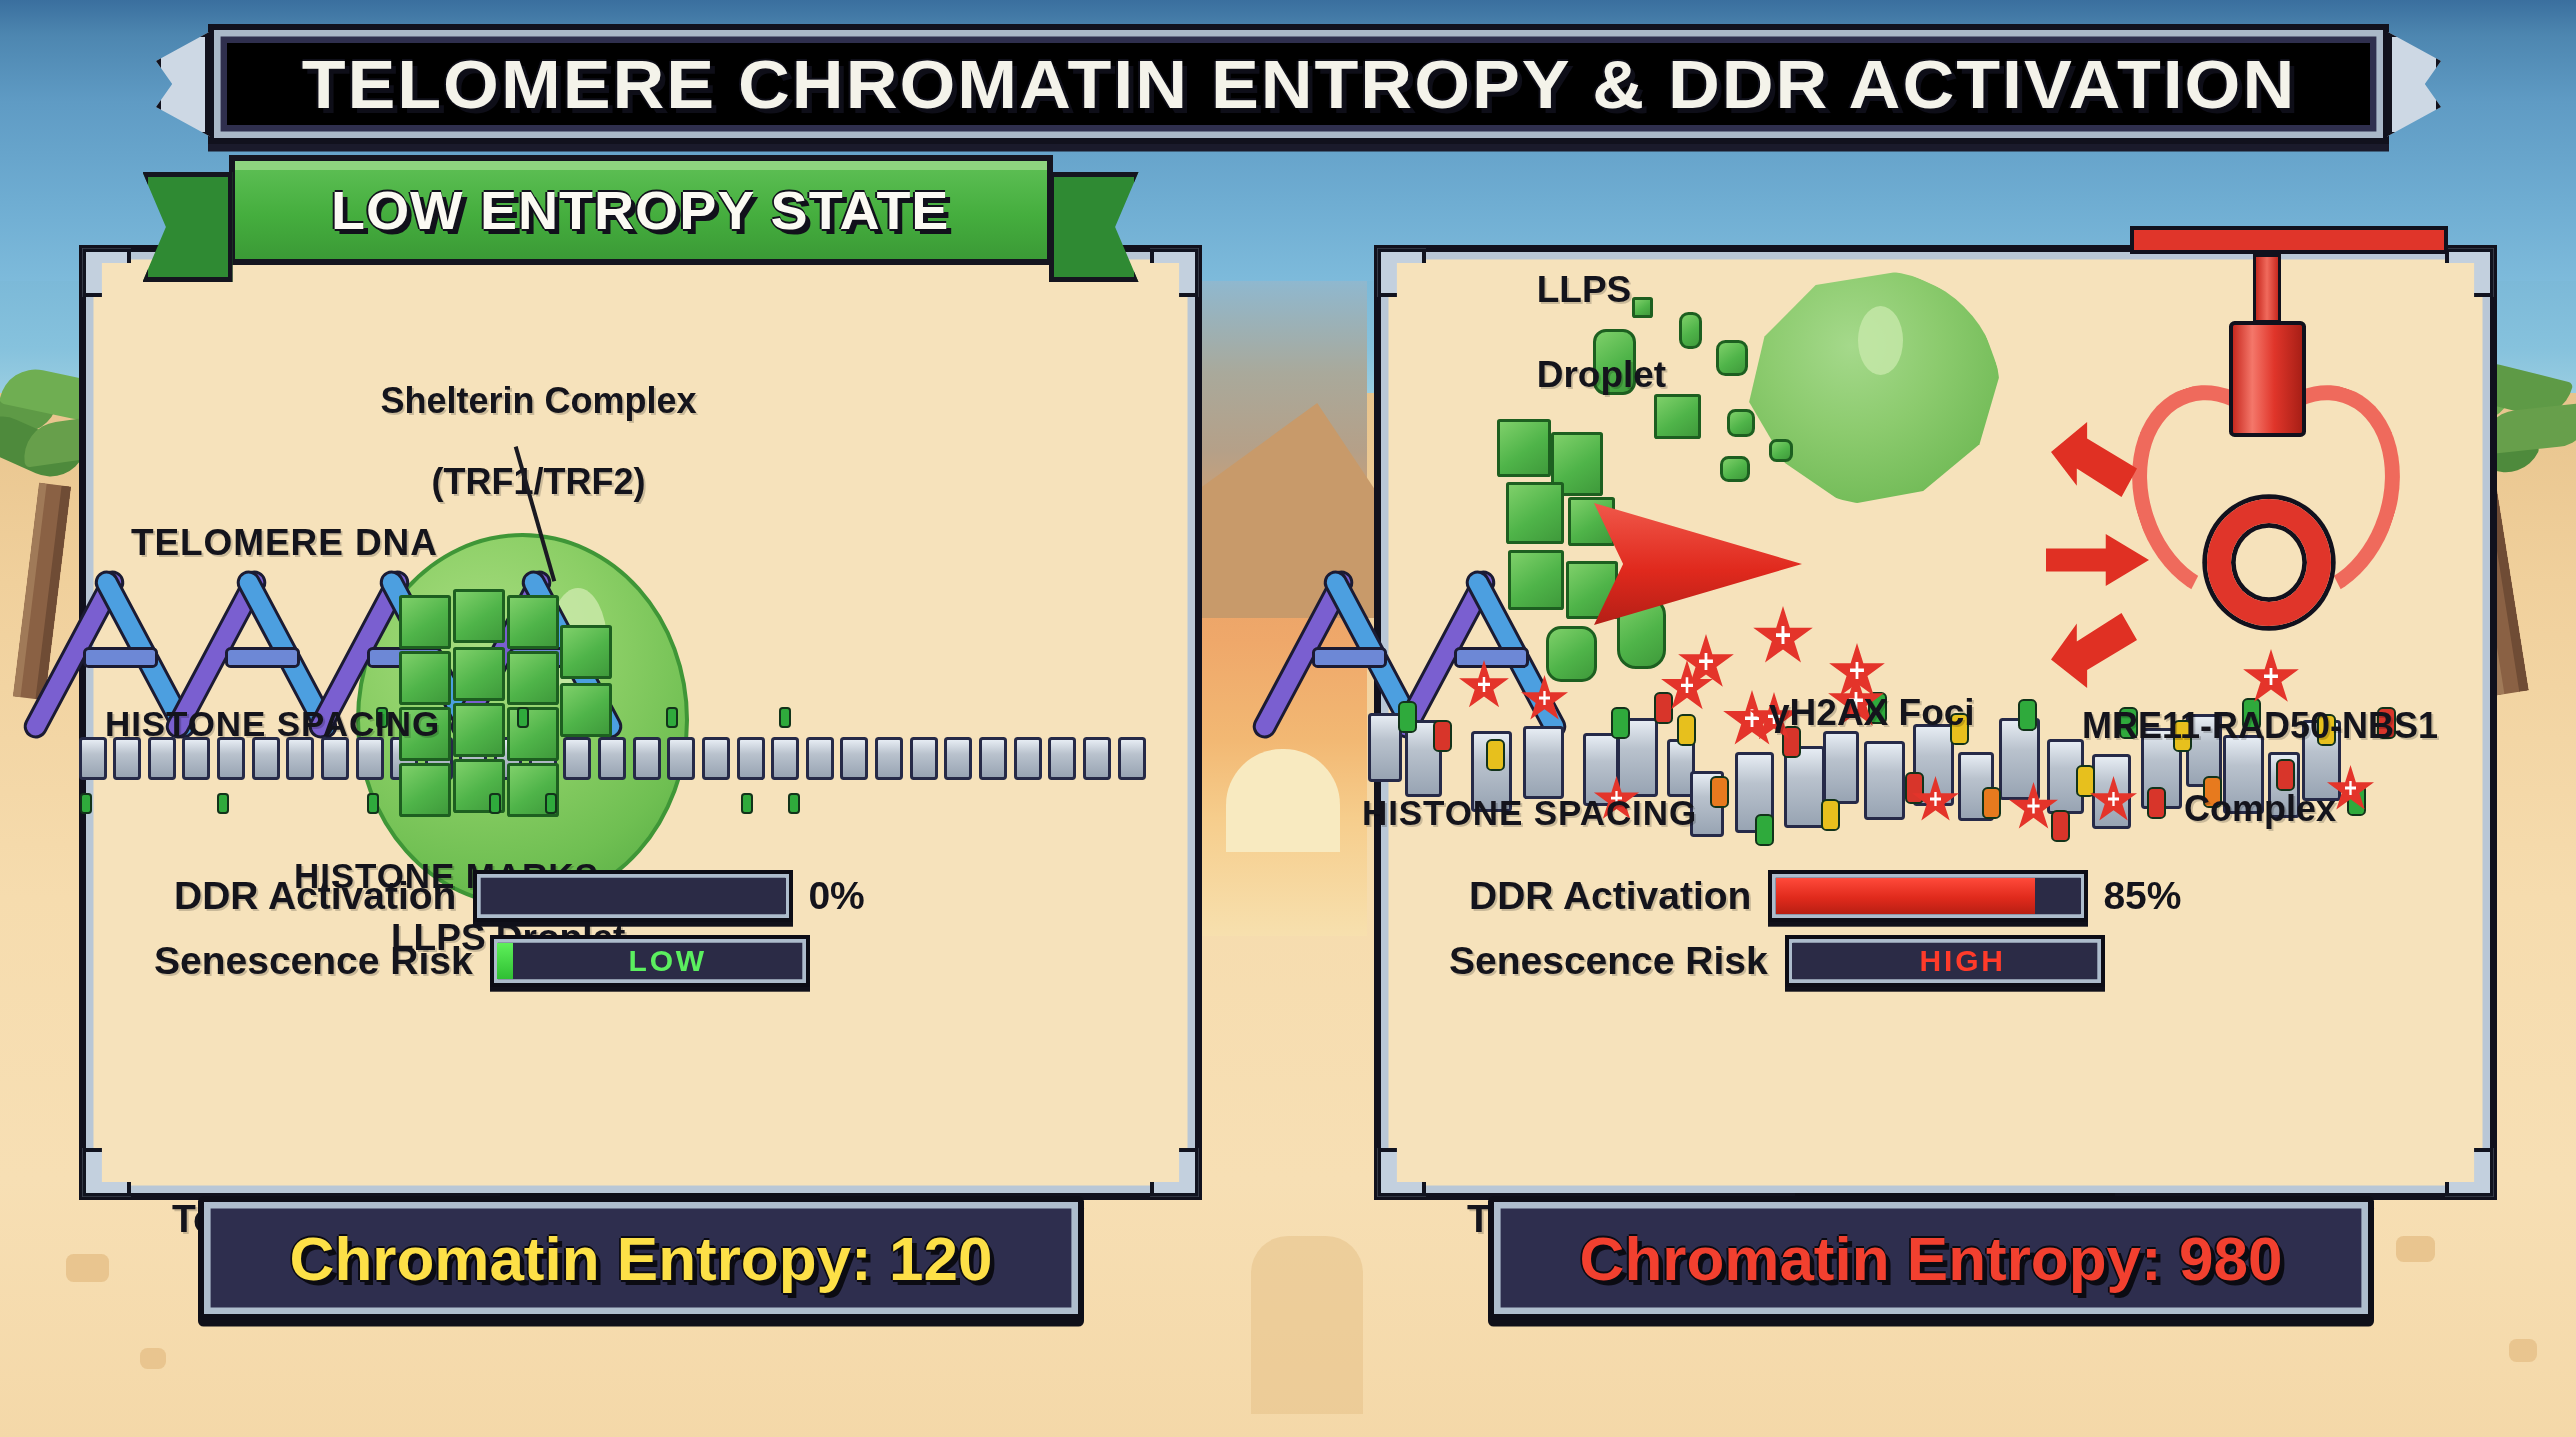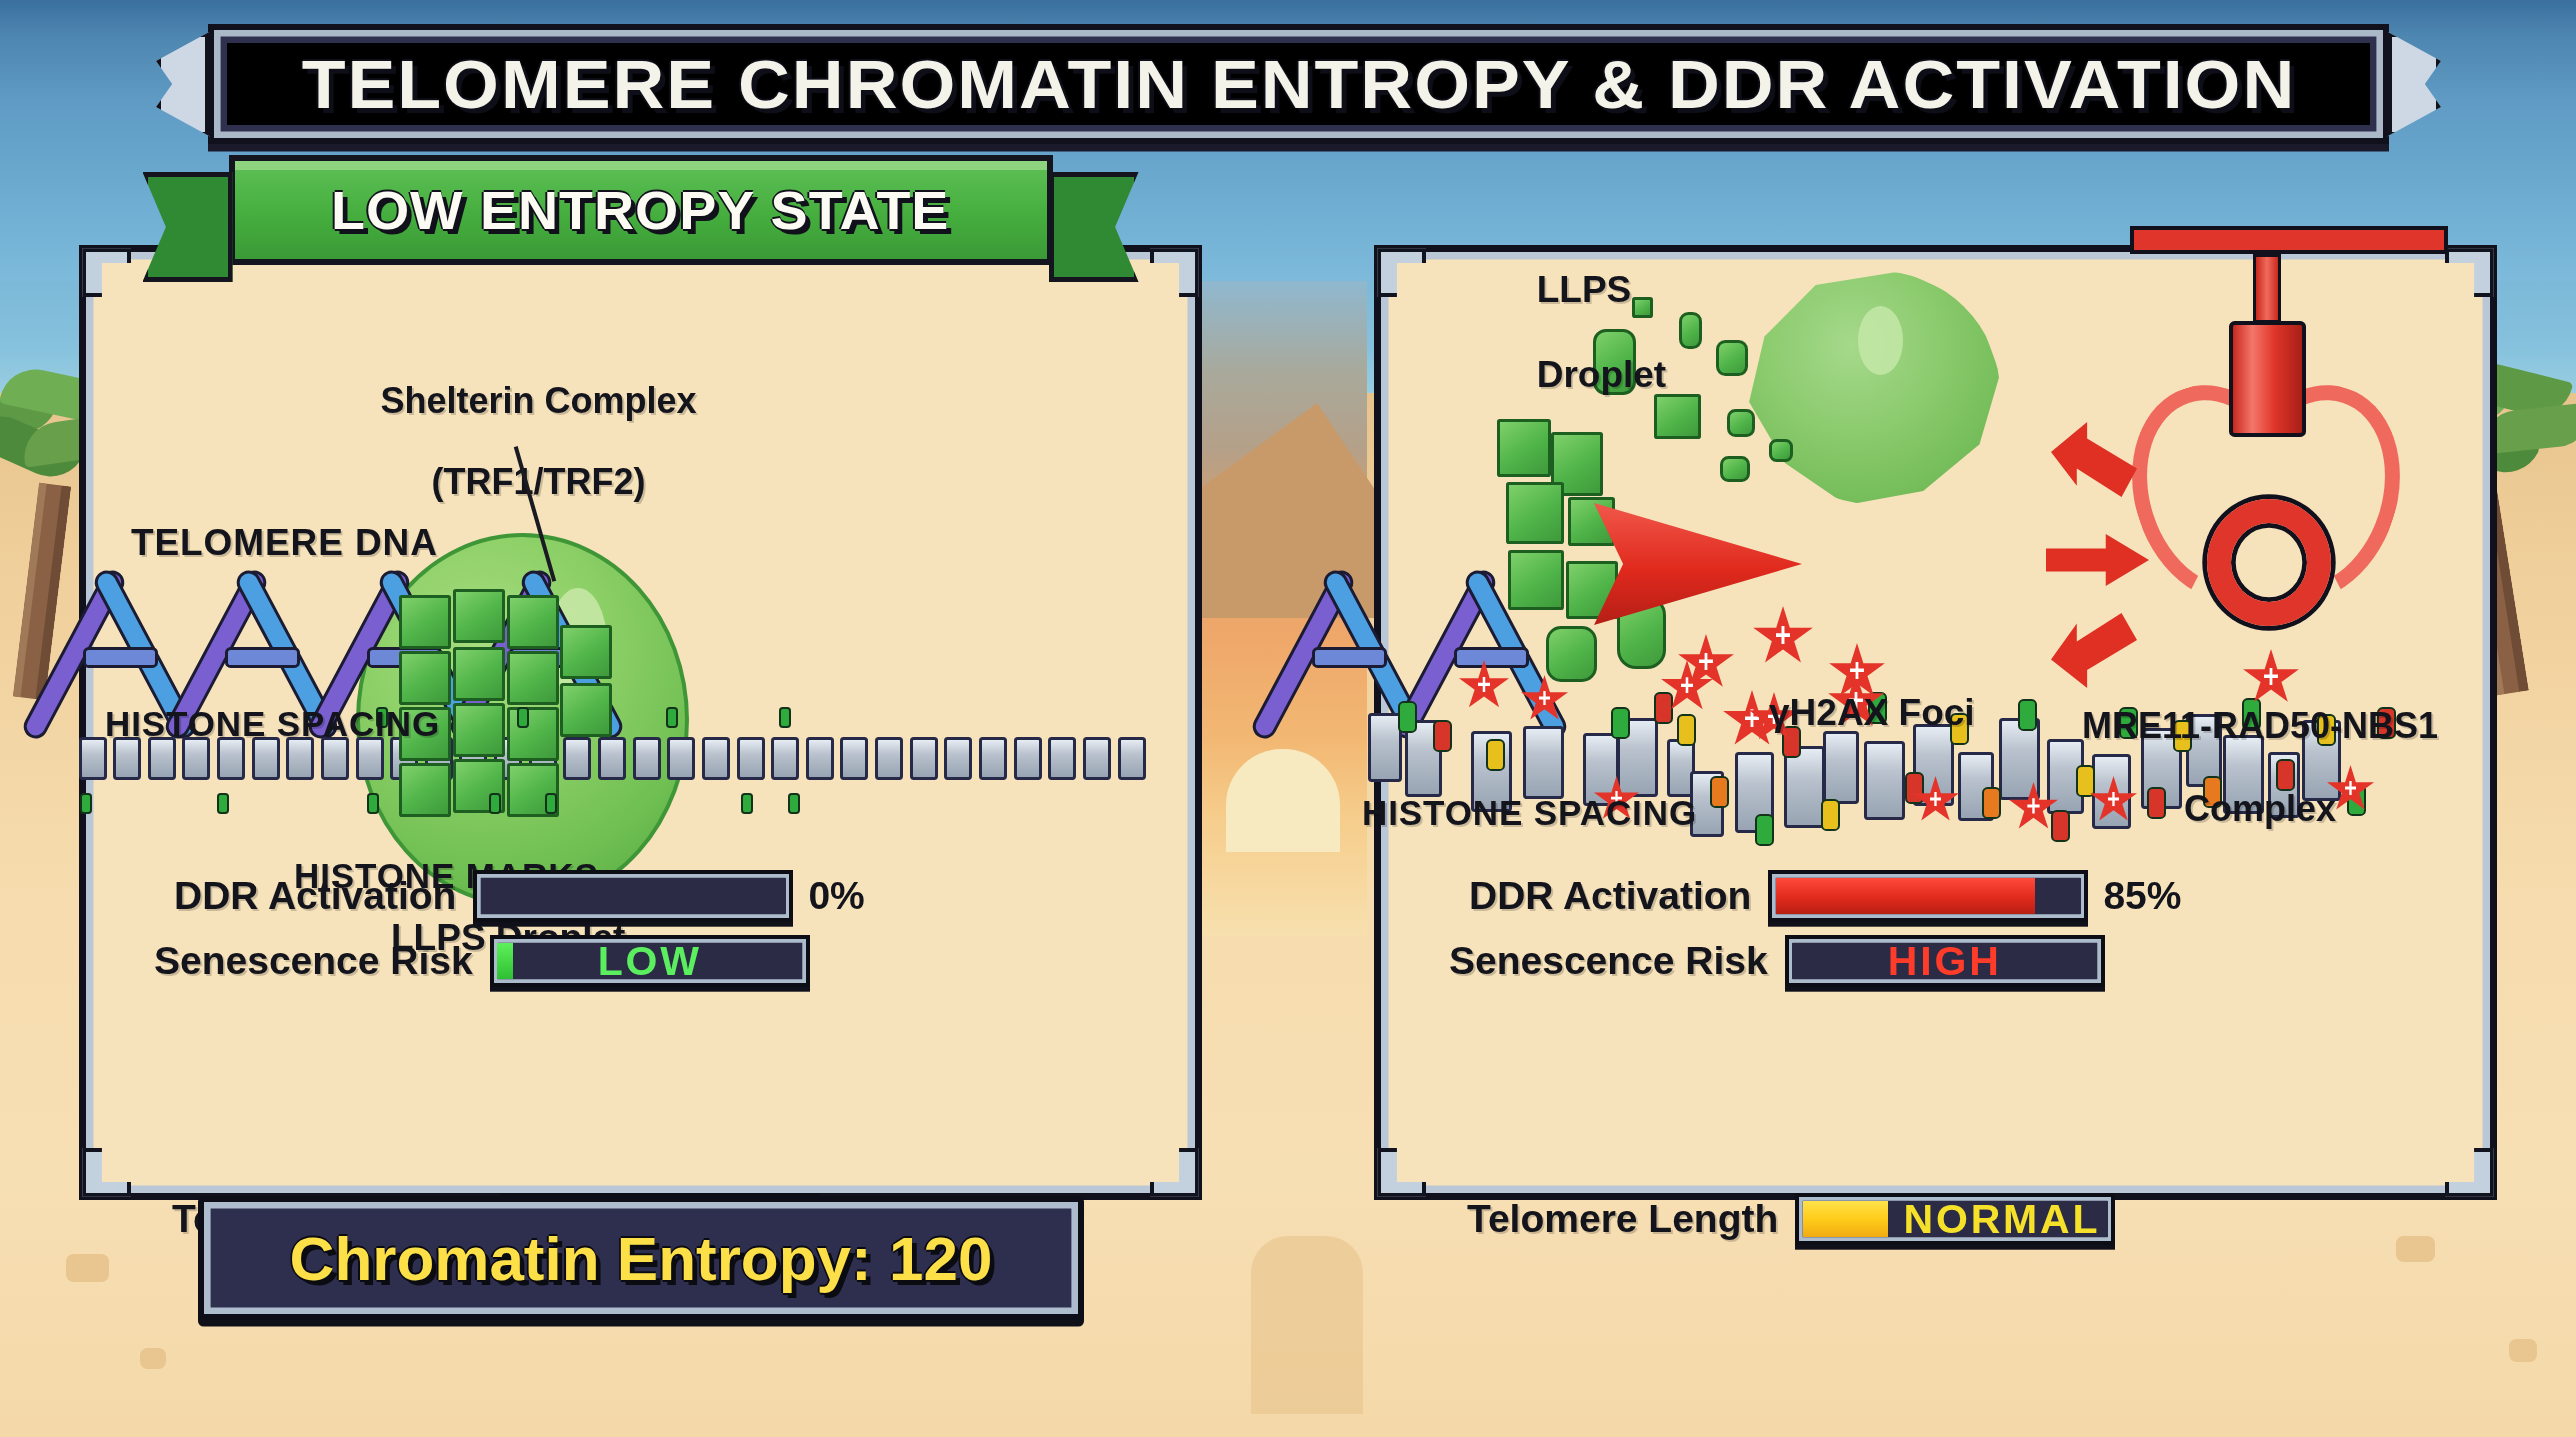--- a/index.html
+++ b/index.html
@@ -237,21 +237,21 @@
     background:#2b2b46; border:4.7px solid #0d0d16;
     box-shadow: inset 0 0 0 3.7px #adbccc, 0 4.7px 0 #10101a;
   }
   .bar-track{ position:absolute; inset:3.7px; background:#2b2b46; overflow:hidden; }
   .bar-fill{ position:absolute; left:0; top:0; bottom:0; }
   .bar-fill.red{ background:linear-gradient(180deg,#ff4a3a 0%,#e02a1c 55%,#b81f13 100%); }
   .bar-fill.green{ background:linear-gradient(180deg,#5ef05a 0%,#2fbf33 100%); }
   .bar-fill.yellow{ background:linear-gradient(180deg,#ffe24a 0%,#ffcc1a 50%,#efab12 100%); }
   .bar-word{
     position:absolute; inset:0; display:flex; align-items:center; justify-content:center;
-    font-size:41px; font-weight:bold; letter-spacing:2.8px; z-index:3;
+    font-size:30px; font-weight:bold; letter-spacing:2.8px; z-index:3;margin-left:36px;
   }
   .bar-word.green{ color:#5bef5f; }
   .bar-word.red{ color:#ff3b2a; }
   .bar-word.yellow{ color:#f5e02a; justify-content:flex-start; padding-left:33%; }
   .pct{ margin-left:15px; color:#14141c; font-weight:bold; font-size:39px; }
 
   
   .plaque{
     position:absolute; z-index:29; width:886px; height:124px;
     background:#2e2e4e; border:6.6px solid #0e0e18;
@@ -610,16 +610,19 @@
       <span class="stat-label">Telomere Length</span>
       <div class="bar-frame" style="width:320px;">
         <div class="bar-track">
           <div class="bar-fill yellow" id="tel-fill-right" style="width: 28%;"></div>
           <div class="bar-word yellow">NORMAL</div>
         </div>
       </div>
     </div>
   </div>
 
+  <div class="plaque" style="left:1488px; top:1196px;">
+    <span class="plaque-txt red">Chromatin Entropy: 980</span>
+  </div>
 
 
 </div>
 
 
 </body></html>

